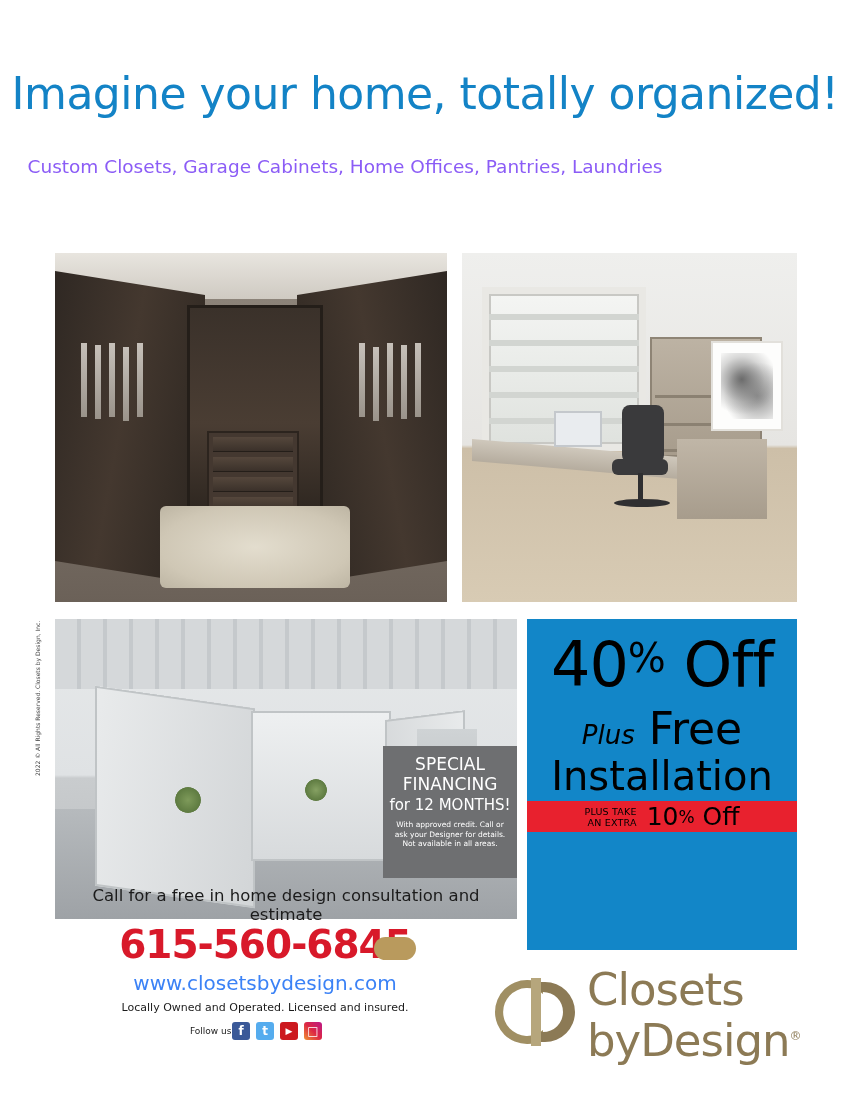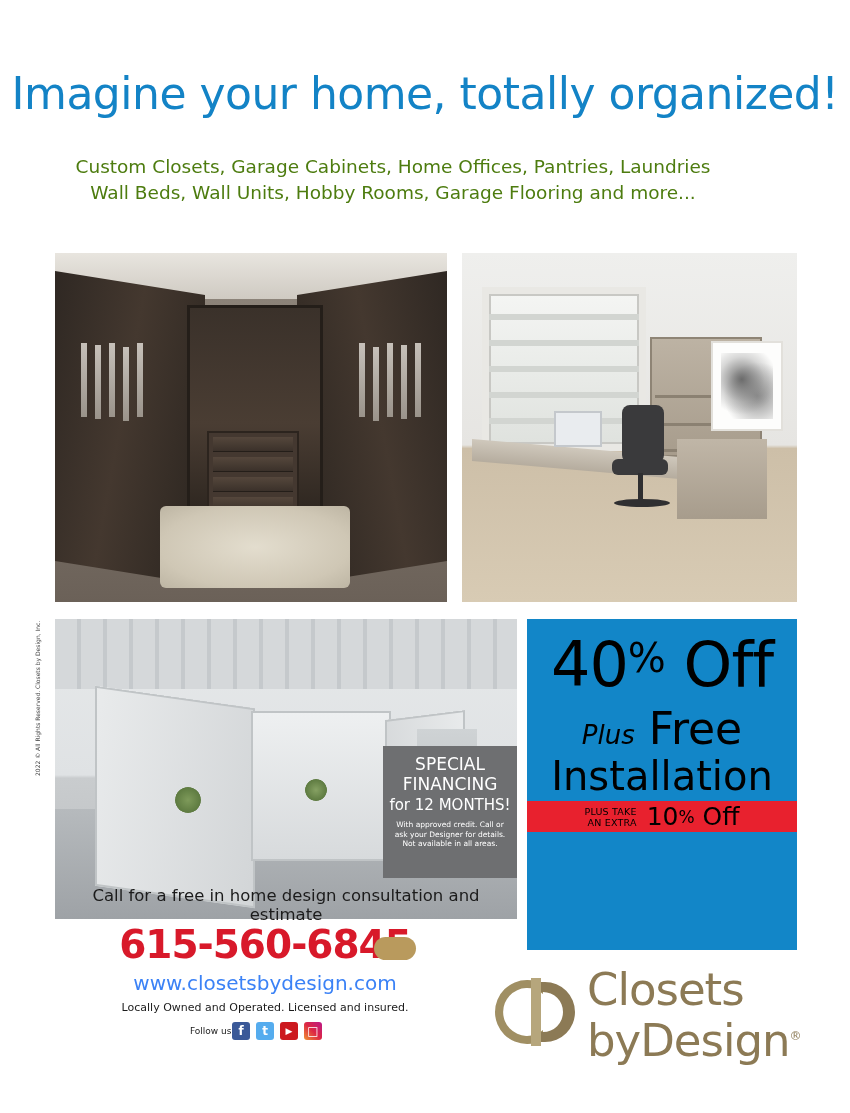--- a/index.html
+++ b/index.html
@@ -34,25 +34,24 @@
     font-weight: 400;
     letter-spacing: -0.5px;
     font-family: "DejaVu Sans", sans-serif;
   }
 
   .subhead {
     position: absolute;
     left: 0; top: 138px;
     width: 690px;
     text-align: center;
-    color: #4d7c0f;
+    color: #8b5cf6;
     font-size: 18.5px;
     line-height: 26px;
     font-family: "DejaVu Sans", sans-serif;
-    padding-left: 48px;
   }
   .subhead div { white-space: nowrap; }
 
   
   .photo {
     position: absolute;
     overflow: hidden;
     background: #ddd;
   }
   #photo-closet {
@@ -367,21 +366,20 @@
 </style>
 </head>
 <body>
 
 <div class="page">
 
   <div class="headline">Imagine your home, totally organized!</div>
 
   <div class="subhead">
     <div>Custom Closets, Garage Cabinets, Home Offices, Pantries, Laundries</div>
-    <div>Wall Beds, Wall Units, Hobby Rooms, Garage Flooring and more...</div>
   </div>
 
   <div class="photo" id="photo-closet">
     <div class="closet-bg"></div>
     <div class="closet-ceiling"></div>
     <div class="closet-left"></div>
     <div class="closet-right"></div>
     <div class="closet-back"></div>
     <div class="closet-drawers">
       <i style="top:6px"></i>

